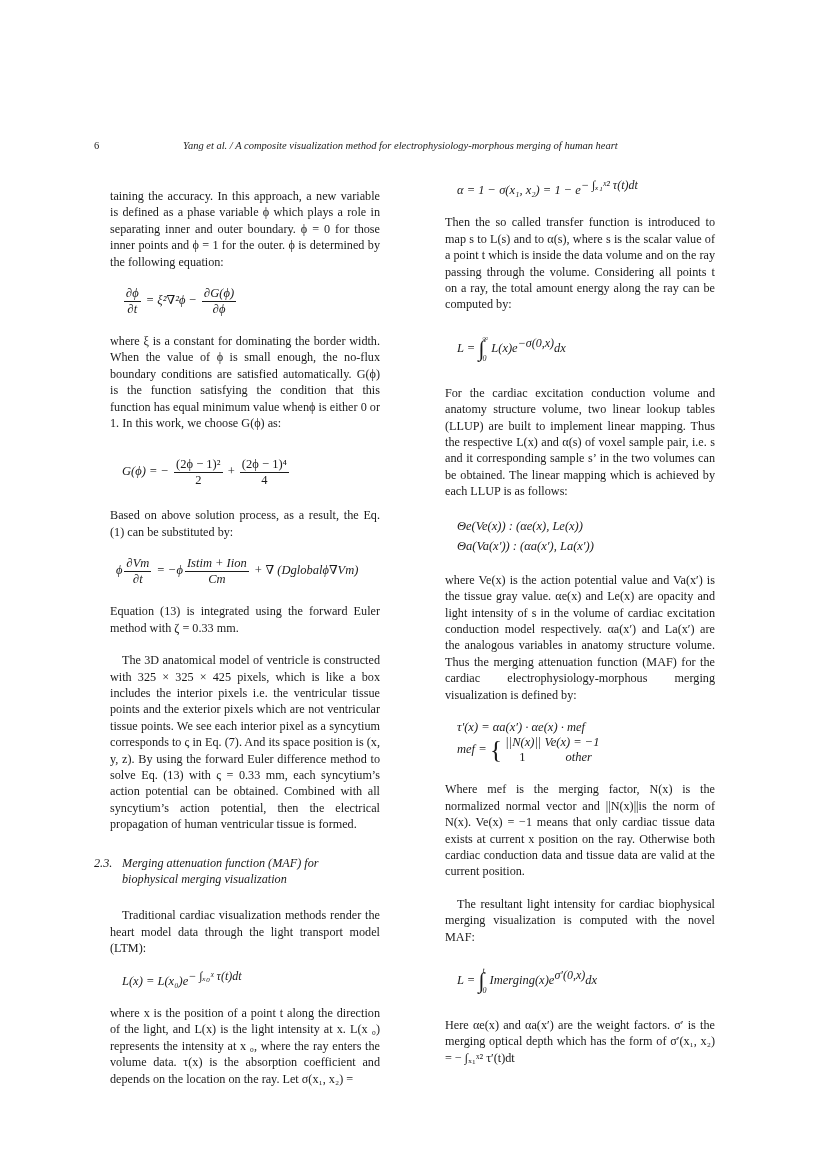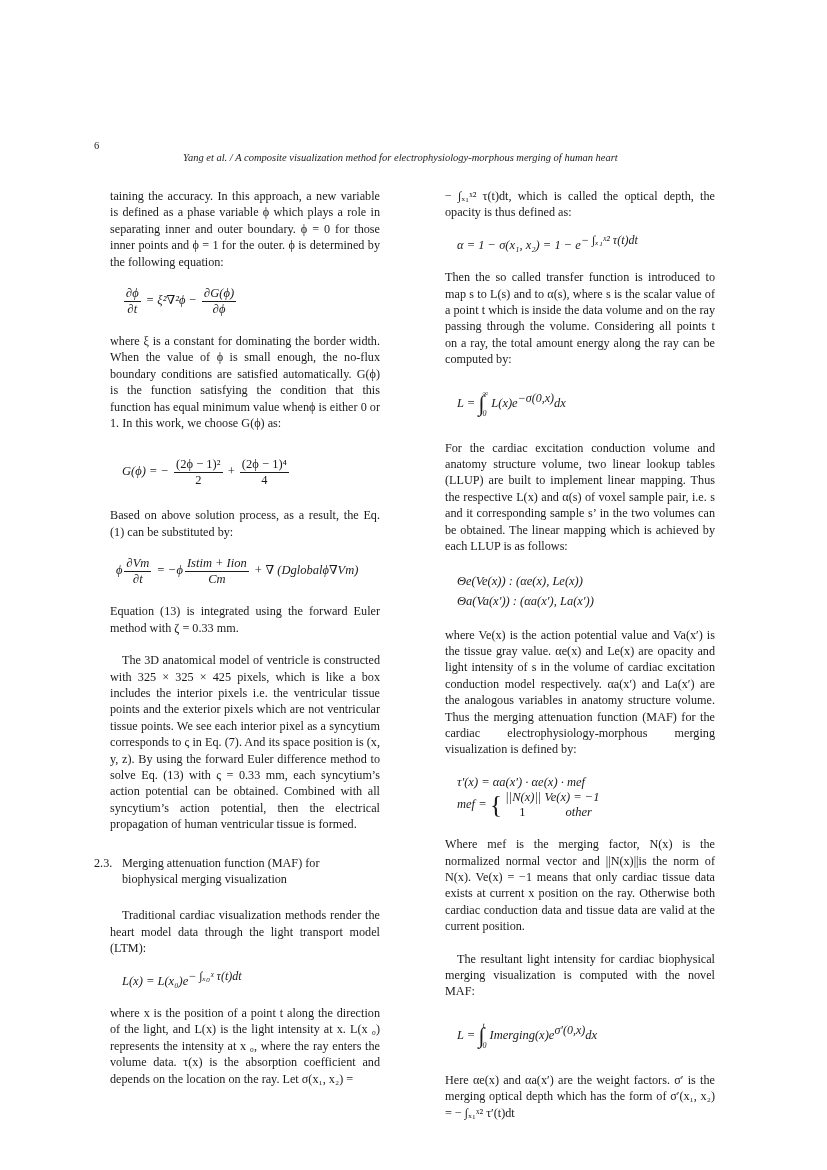--- a/index.html
+++ b/index.html
@@ -1,32 +1,32 @@
 <!DOCTYPE html>
 <html><head>
 <meta charset="utf-8">
 <style>
   html, body { margin: 0; padding: 0; background: #ffffff; }
   body { width: 827px; height: 1170px; position: relative; overflow: hidden;
          font-family: "Liberation Serif", "DejaVu Serif", serif; color: #1a1a1a; }
   .header { position: absolute; top: 140px; left: 94px; width: 640px; font-size: 10.5px; }
   .header .pnum { position: absolute; left: 0; top: 0; }
-  .header .running { position: absolute; left: 89px; top: 12px; font-style: italic; white-space: nowrap; }
+  .header .running { position: absolute; left: 89px; top: 0; font-style: italic; white-space: nowrap; }
   .col { position: absolute; top: 172px; width: 302px; font-size: 12.2px; line-height: 16.4px; }
   .col.left { left: 94px; }
   .col.right { left: 429px; }
   .p { text-align: justify; margin: 16px; }
   .p.indent { text-indent: 12px; }
   .eq { margin: 6px 0 6px 0; white-space: nowrap; font-style: italic; font-size: 12.5px; position: relative; }
   .eq .up { font-style: normal; }
   .frac { display: inline-block; vertical-align: middle; text-align: center; margin: 0 2px; }
   .frac > span { display: block; padding: 0 2px; line-height: 15px; }
   .frac > span.num { border-bottom: 1px solid #1a1a1a; }
   sup, sub { font-size: 12px; line-height: 0; }
-  .section { margin: 22px 0 20px 0; }
+  .section { font-style: italic; margin: 22px 0 20px 0; }
   .section .num { display: inline-block; width: 28px; }
   .section .second { display: block; padding-left: 28px; }
   .int { font-size: 22px; font-style: normal; vertical-align: middle; }
   .limits { display: inline-block; vertical-align: middle; font-size: 8px; line-height: 20px; margin-left: -2px; }
   .limits > span { display: block; }
   .brace { font-size: 26px; vertical-align: middle; font-style: normal; }
   .cases { display: inline-block; vertical-align: middle; line-height: 15px; }
   .cases > span { display: block; font-family: Liberation Serif, serif; }
 </style>
 </head>
@@ -74,21 +74,20 @@
   <p class="p indent">Traditional cardiac visualization methods render the heart model data through the light transport model (LTM):</p>
 
   <div class="eq" style="margin-left:28px;margin-top:2px;margin-bottom:8px;">
     <span>L(x) = L(x₀)e</span><sup>− ∫ₓ₀ˣ τ(t)dt</sup>
   </div>
 
   <p class="p">where x is the position of a point t along the direction of the light, and L(x) is the light intensity at x. L(x ₀) represents the intensity at x ₀, where the ray enters the volume data. τ(x) is the absorption coefficient and depends on the location on the ray. Let σ(x₁, x₂)  =</p>
 </div>
 
 <div class="col right">
-  <p class="p">− ∫ₓ₁ˣ² τ(t)dt, which is called the optical depth, the opacity is thus defined as:</p>
 
   <div class="eq" style="margin-left:28px;margin-top:10px;">
     <span>α = 1 − σ(x₁, x₂) = 1 − e</span><sup>− ∫ₓ₁ˣ² τ(t)dt</sup>
   </div>
 
   <p class="p">Then the so called transfer function is introduced to map s to L(s) and to α(s), where s is the scalar value of a point t which is inside the data volume and on the ray passing through the volume. Considering all points t on a ray, the total amount energy along the ray can be computed by:</p>
 
   <div class="eq" style="margin-left:28px;margin-top:4px;margin-bottom:4px;">
     <span>L =</span>
     <span class="int">∫</span><span class="limits"><span>∞</span><span>0</span></span>

